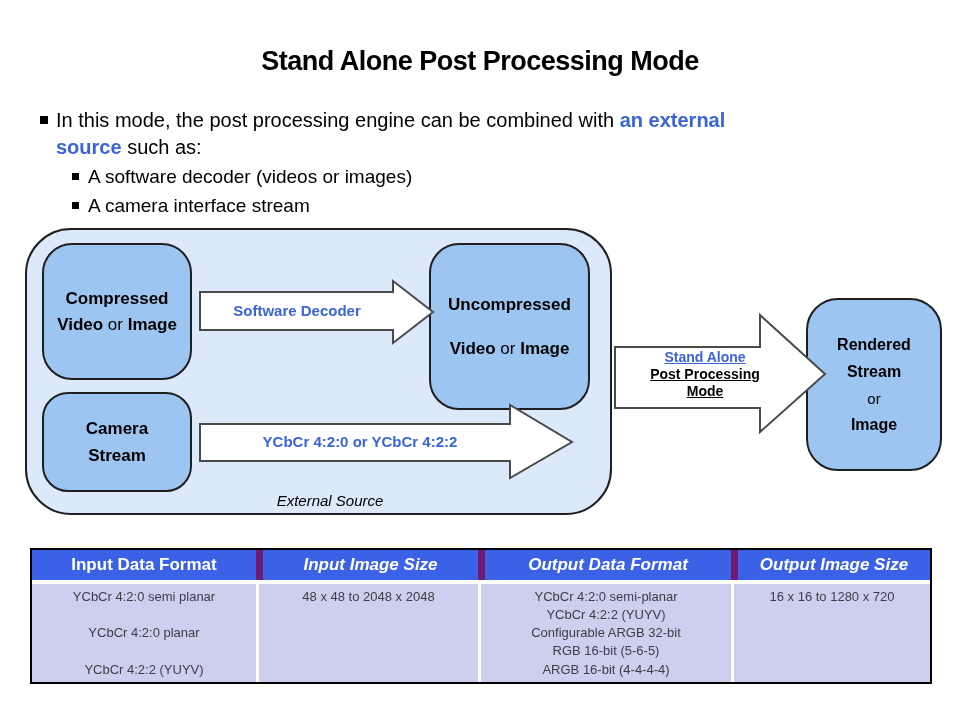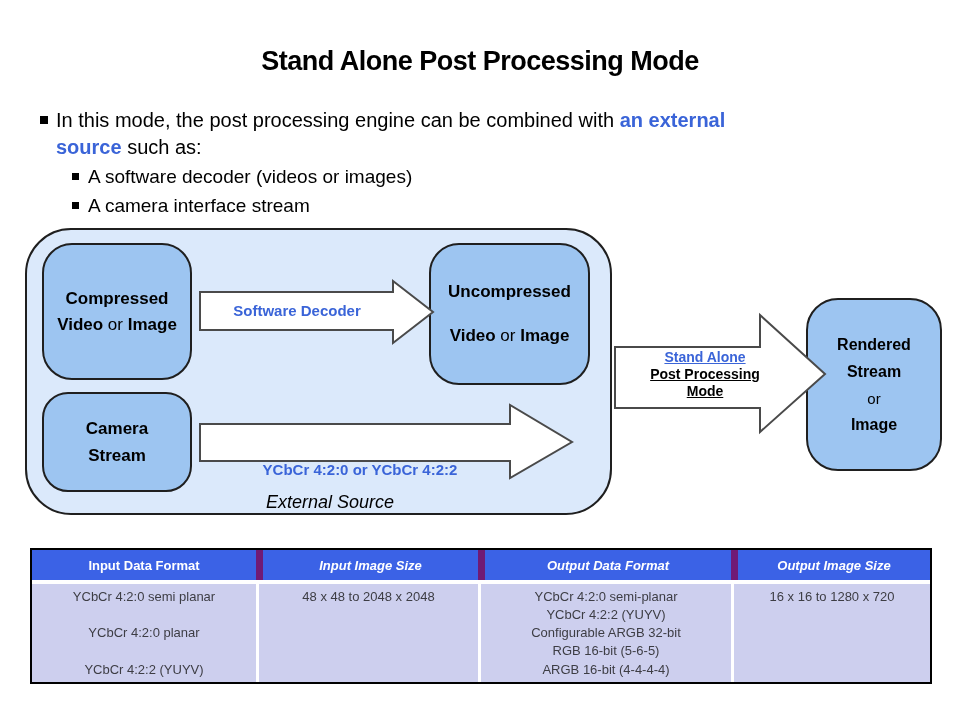--- a/index.html
+++ b/index.html
@@ -27,48 +27,48 @@
   .ext-container{
     position:absolute;left:25px;top:228px;width:587px;height:287px;
     background:#DBE9FB;border:2px solid #1f1f1f;border-radius:46px;box-sizing:border-box;
   }
   .dbox{
     position:absolute;background:#9DC5F1;border:2px solid #1f1f1f;box-sizing:border-box;
     display:flex;flex-direction:column;align-items:center;justify-content:center;
     text-align:center;font-weight:bold;color:#000;
   }
   .box-compressed{left:42px;top:243px;width:150px;height:137px;border-radius:30px;font-size:17px;gap:6px;}
-  .box-uncompressed{left:429px;top:243px;width:161px;height:142px;border-radius:30px;font-size:17px;gap:24px;}
+  .box-uncompressed{left:429px;top:243px;width:161px;height:167px;border-radius:30px;font-size:17px;gap:24px;}
   .box-camera{left:42px;top:392px;width:150px;height:100px;border-radius:26px;font-size:17px;gap:7px;}
   .box-rendered{left:806px;top:298px;width:136px;height:173px;border-radius:32px;font-size:16px;gap:9px;}
   .reg{font-weight:normal;}
   .or-line{font-weight:normal;font-size:15px;}
   .arrow-svg{position:absolute;left:0;top:0;width:960px;height:720px;pointer-events:none;}
   .arrow-label{position:absolute;text-align:center;font-weight:bold;color:#3A64D8;}
   .lbl-swdec{left:202px;top:302px;width:190px;font-size:15px;line-height:18px;}
-  .lbl-ycbcr{left:210px;top:433px;width:300px;font-size:15px;line-height:18px;margin-top:28px;}
+  .lbl-ycbcr{left:210px;top:433px;width:300px;font-size:15px;line-height:18px;}
   .lbl-standalone{left:625px;top:349px;width:160px;font-size:14px;line-height:17px;}
   .lbl-standalone .black{color:#000;}
   .lbl-standalone span{display:block;text-decoration:underline;}
   .ext-label{
     position:absolute;left:230px;top:492px;width:200px;text-align:center;
-    font-size:18px;font-style:italic;color:#000;
+    font-size:15px;font-style:italic;color:#000;
   }
   
   .fmt-table{
     position:absolute;left:30px;top:548px;width:902px;
     border:2px solid #000;box-sizing:border-box;background:#fff;
   }
   .t-header{
     display:grid;grid-template-columns:224px 222px 253px 199px;
     background:#3B62E6;height:30px;
   }
   .t-header .hcell{
     display:flex;align-items:center;justify-content:center;
-    color:#fff;font-weight:bold;font-size:13px;
+    color:#fff;font-weight:bold;font-size:17px;
   }
   .t-header .hcell + .hcell{border-left:7px solid #701a75;box-sizing:border-box;font-style:italic;}
   .t-gap{height:4px;background:#fff;}
   .t-body{
     display:grid;grid-template-columns:224px 222px 253px 199px;
     background:#CDCFEE;min-height:98px;
   }
   .t-body .bcell{
     display:flex;flex-direction:column;align-items:center;justify-content:space-between;
     font-size:13px;line-height:17.5px;color:#3d3d44;text-align:center;padding:4px 2px;

